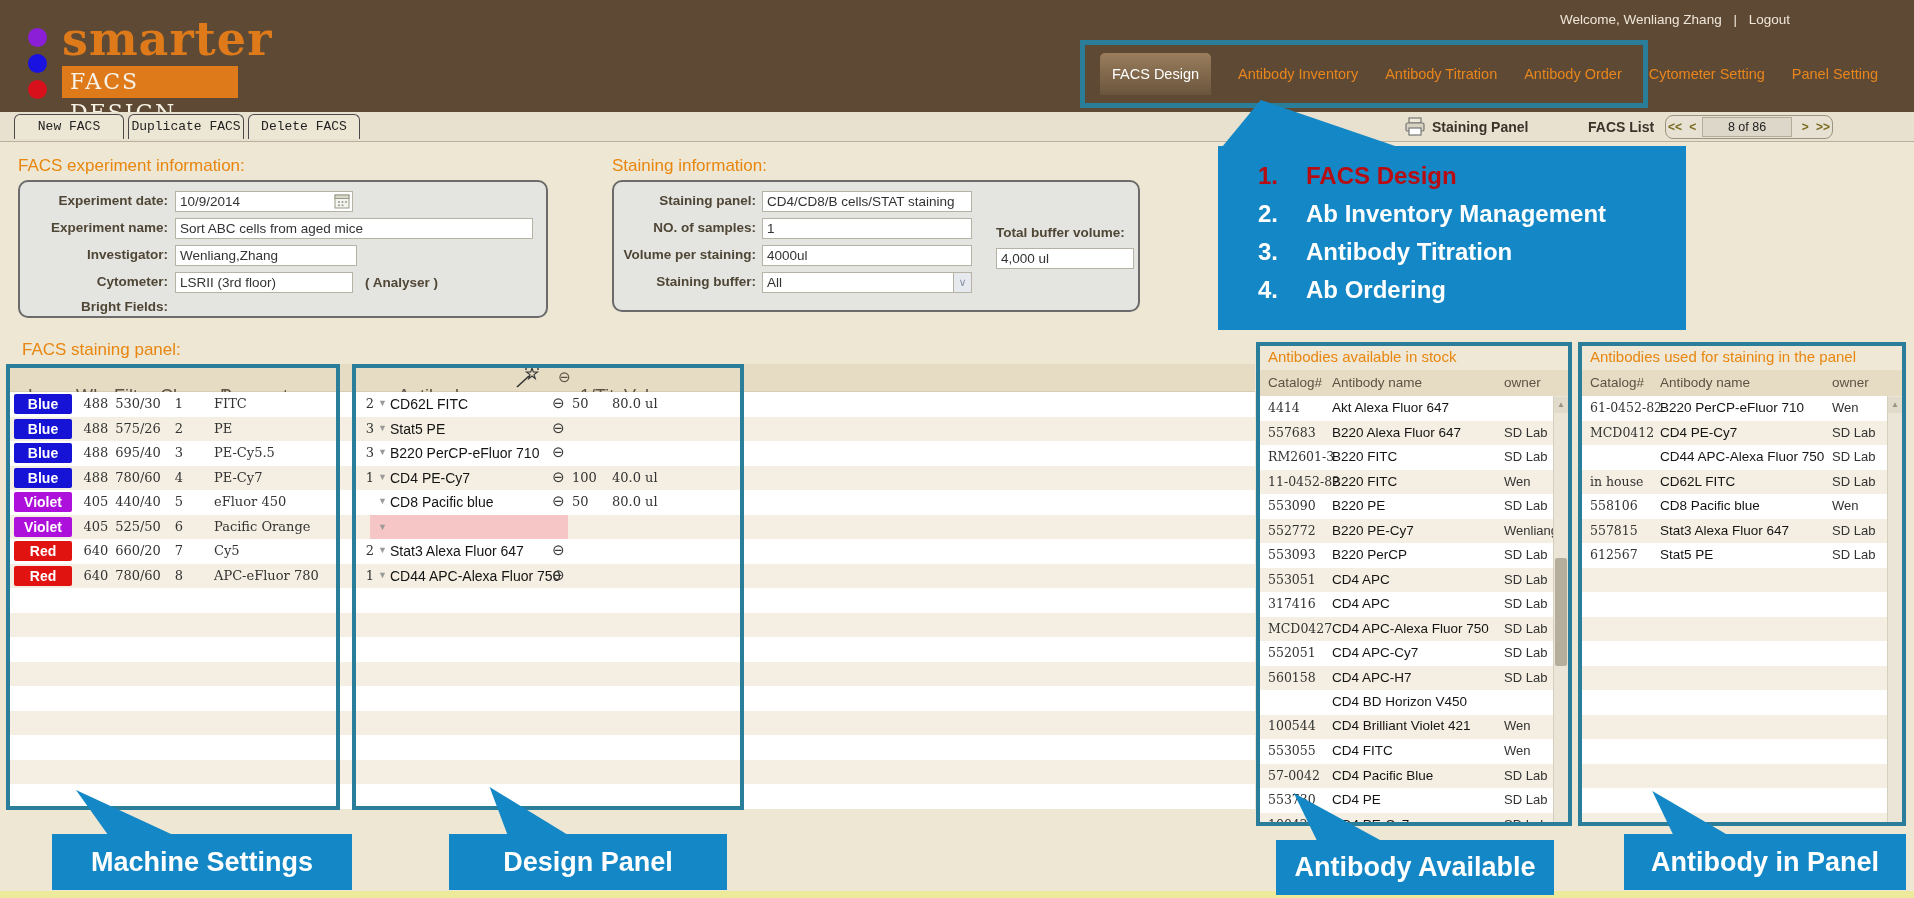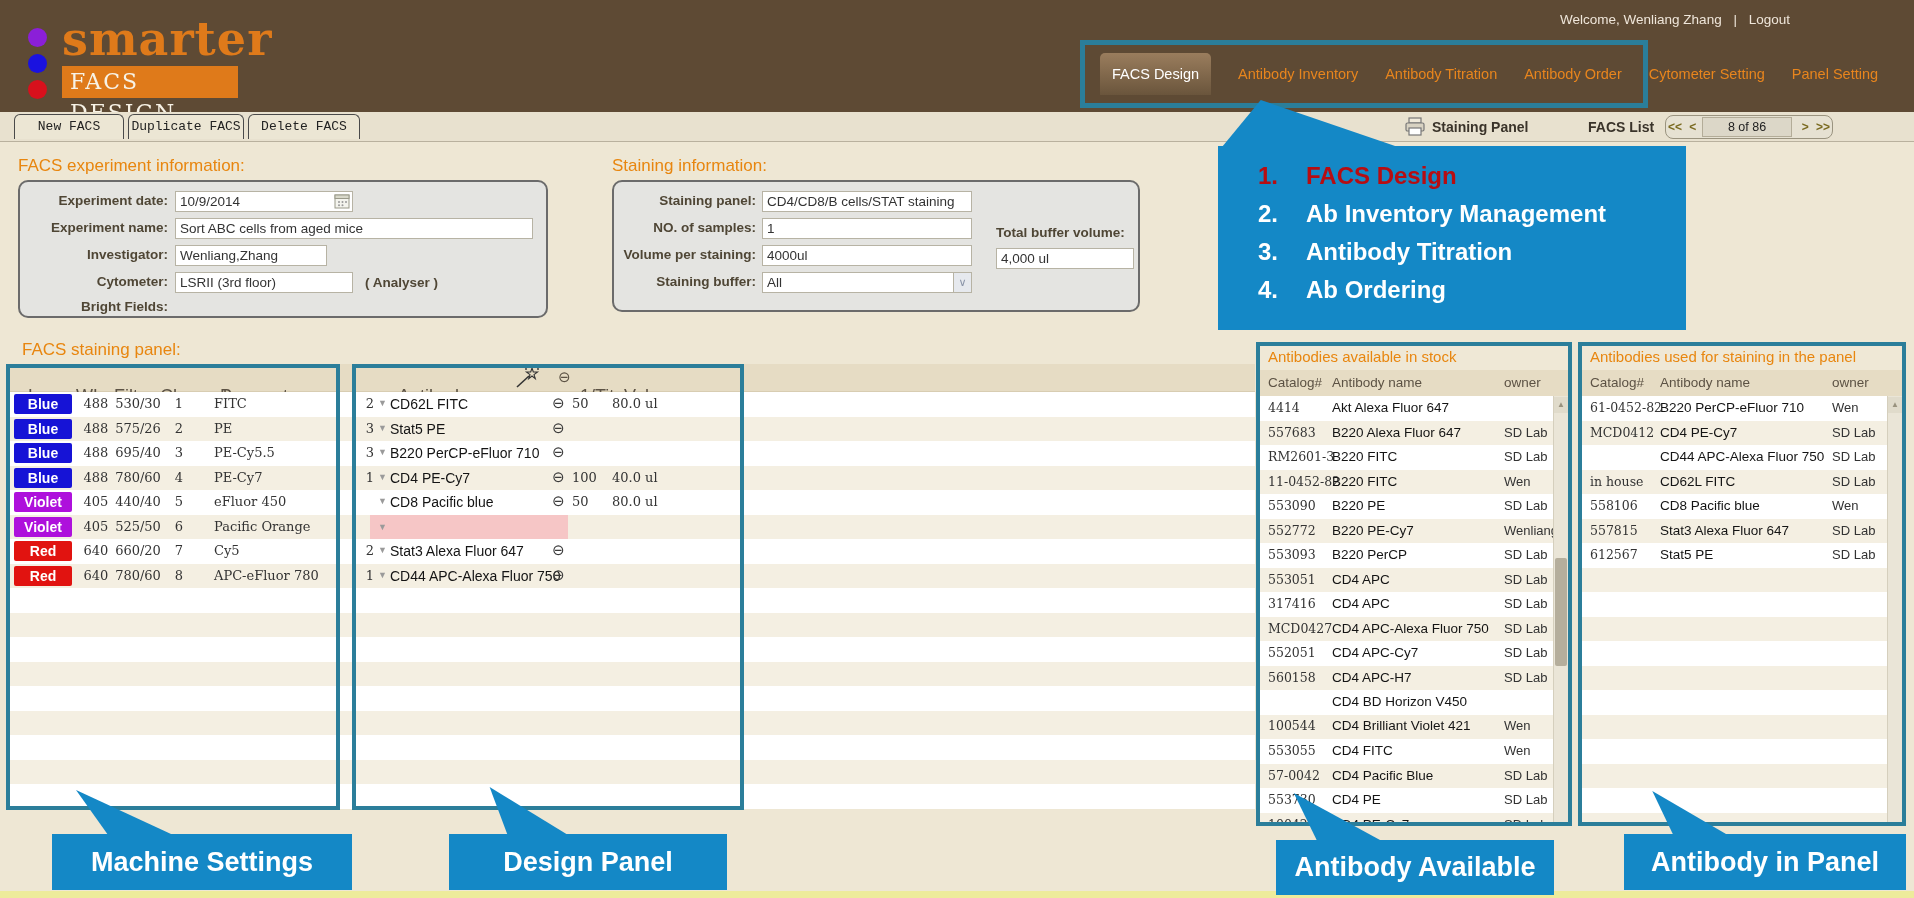--- a/index.html
+++ b/index.html
@@ -145,21 +145,21 @@
       <circle cx="5" cy="9" r="1" fill="#999"></circle>
         <circle cx="8.5" cy="9" r="1" fill="#999"></circle>
         <circle cx="12" cy="9" r="1" fill="#999"></circle>
       <circle cx="5" cy="12.2" r="1" fill="#999"></circle>
         <circle cx="8.5" cy="12.2" r="1" fill="#999"></circle>
     </svg>
   </div>
   <div class="flabel" style="left:0; top:38px;  width:148px;">Experiment name:</div>
   <input class="finput" style="left: 155px; top: 36px; width: 358px;" value="Sort ABC cells from aged mice">
   <div class="flabel" style="left:0; top:65px;  width:148px;">Investigator:</div>
-  <input class="finput" style="left: 155px; top: 63px; width: 152px;" value="Wenliang,Zhang">
+  <input class="finput" style="left: 155px; top: 63px; width: 182px;" value="Wenliang,Zhang">
   <div class="flabel" style="left:0; top:92px;  width:148px;">Cytometer:</div>
   <input class="finput" style="left: 155px; top: 90px; width: 178px;" value="LSRII (3rd floor)">
   <div class="note" style="left:345px; top:93px;">( Analyser )</div>
   <div class="flabel" style="left:0; top:117px; width:148px;">Bright Fields:</div>
 </div>
 
 <div class="sec-title" style="left:612px; top:156px;">Staining information:</div>
 <div class="fieldset" style="left:612px; top:180px; width:528px; height:132px;">
   <div class="flabel" style="left:0; top:11px; width:142px;">Staining panel:</div>
   <input class="finput" style="left: 148px; top: 9px; width: 210px;" value="CD4/CD8/B cells/STAT staining">

